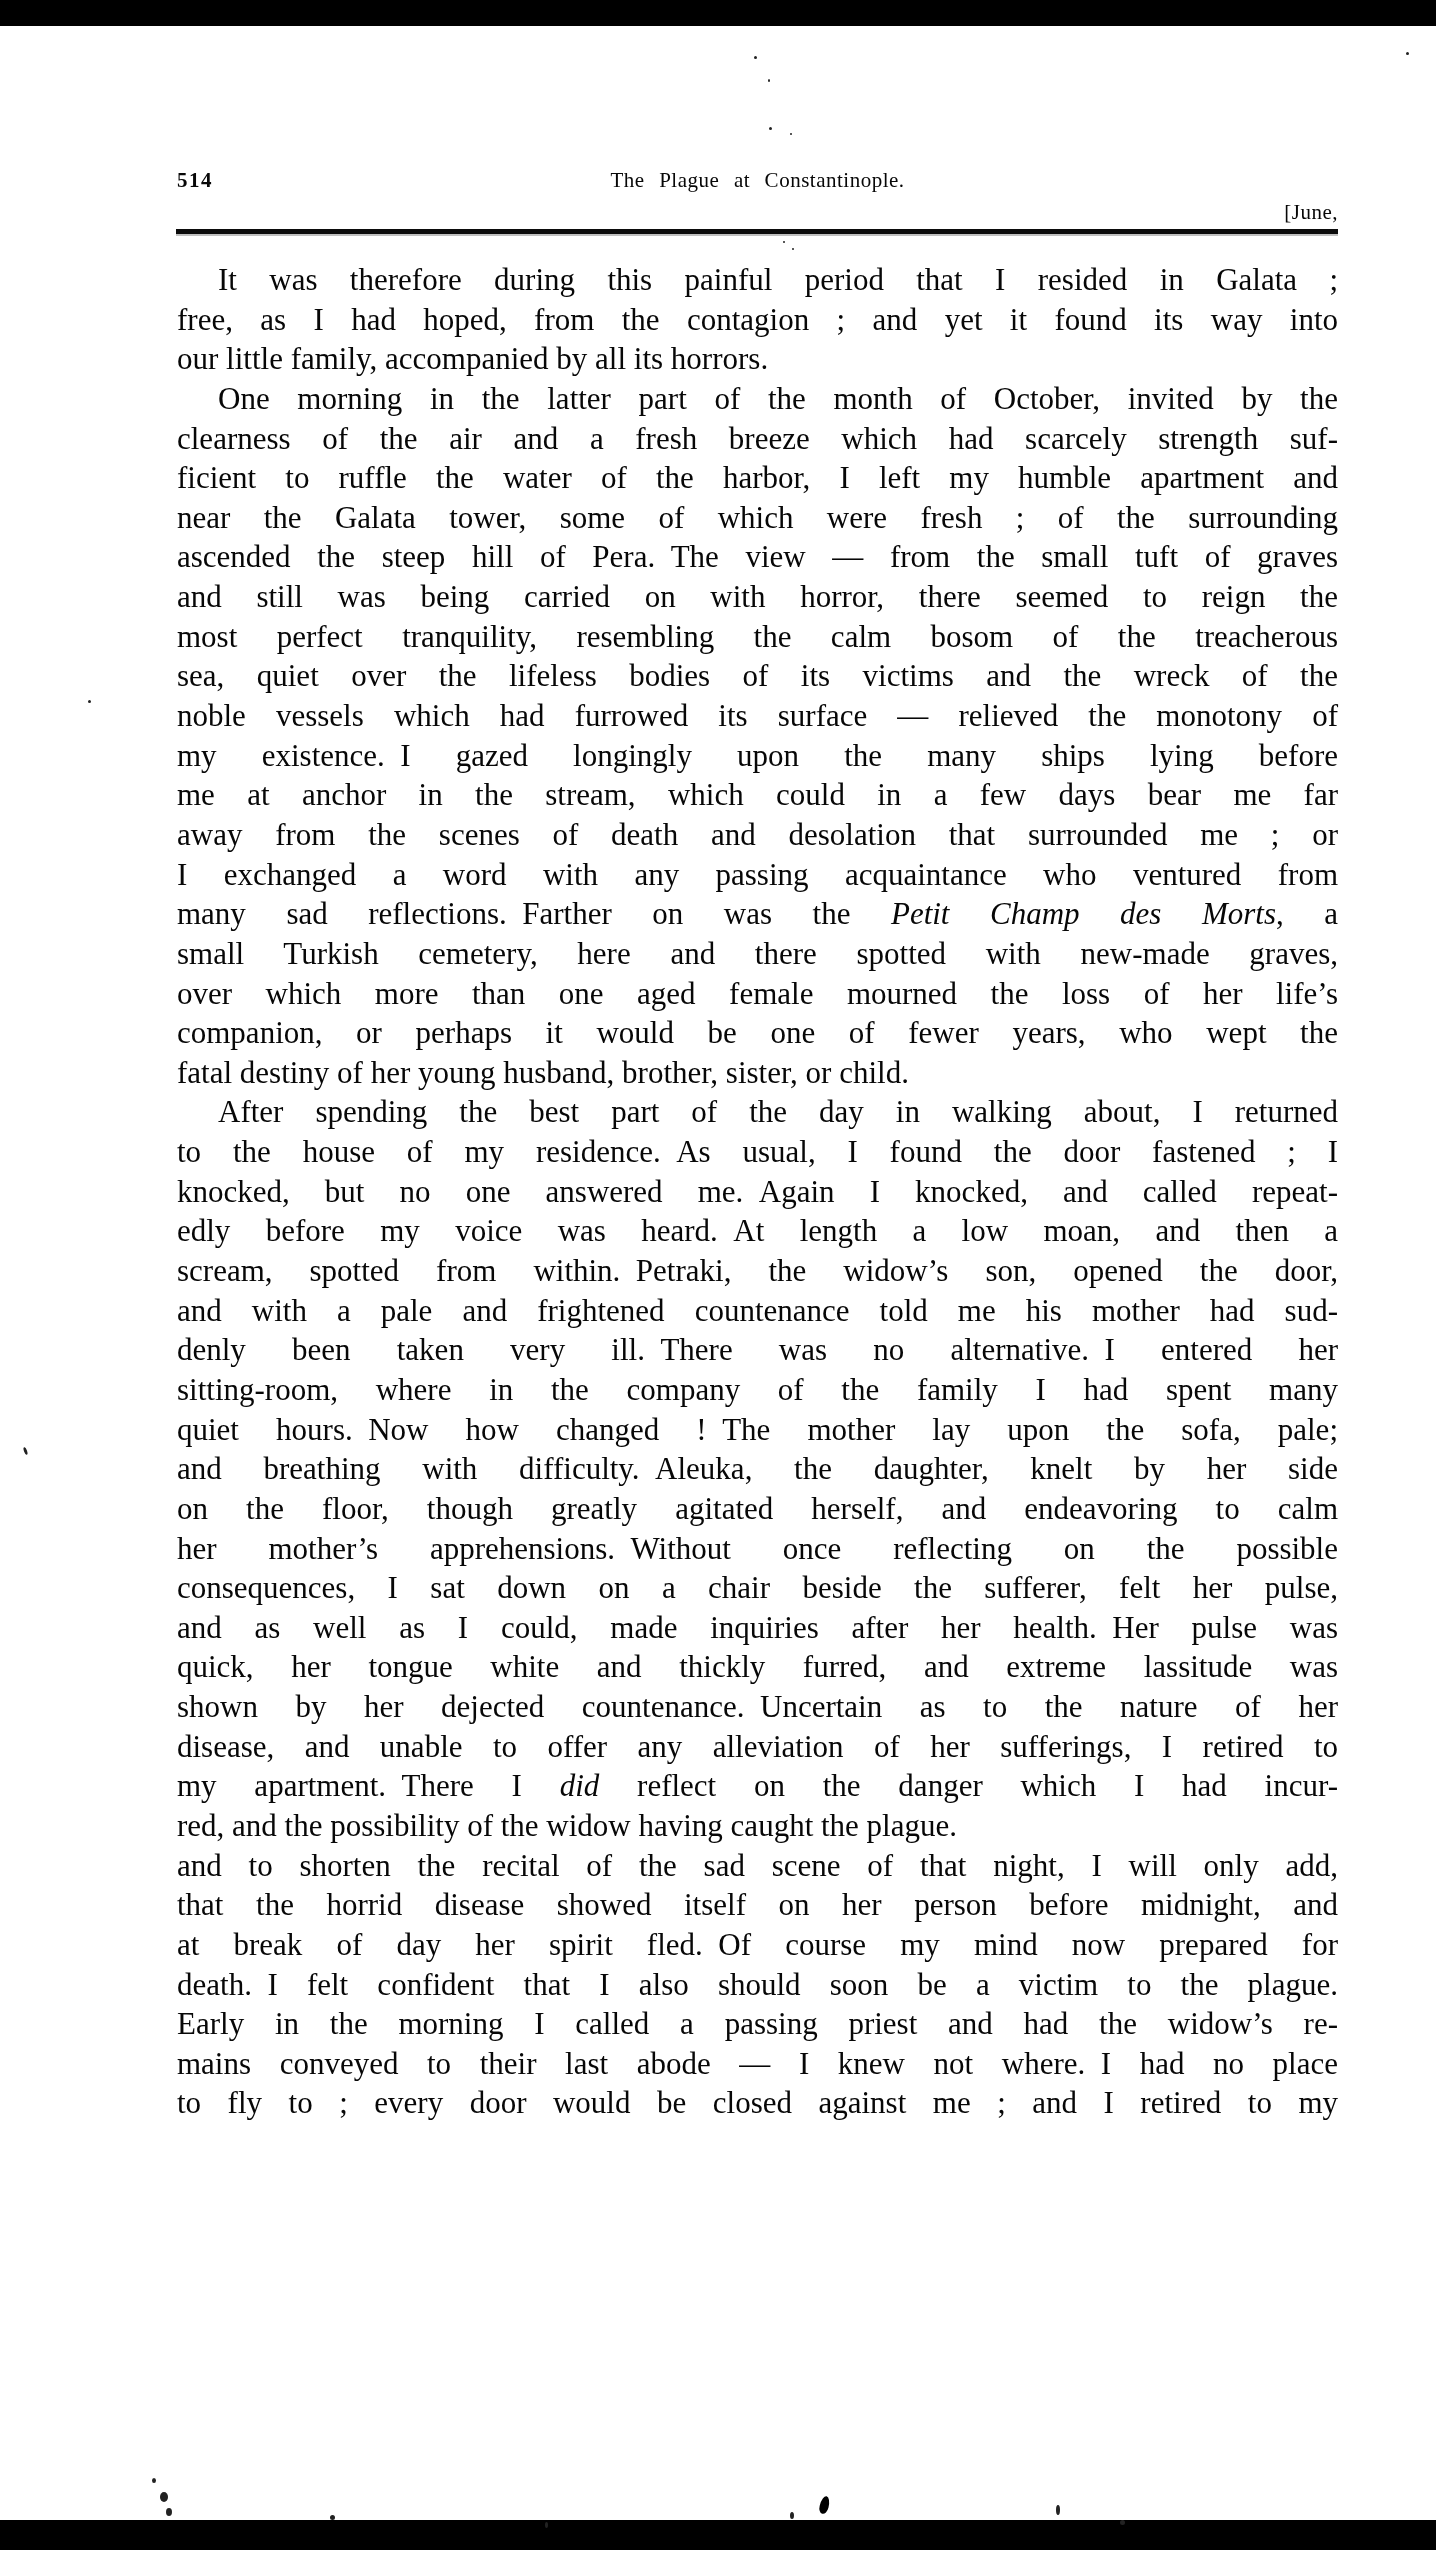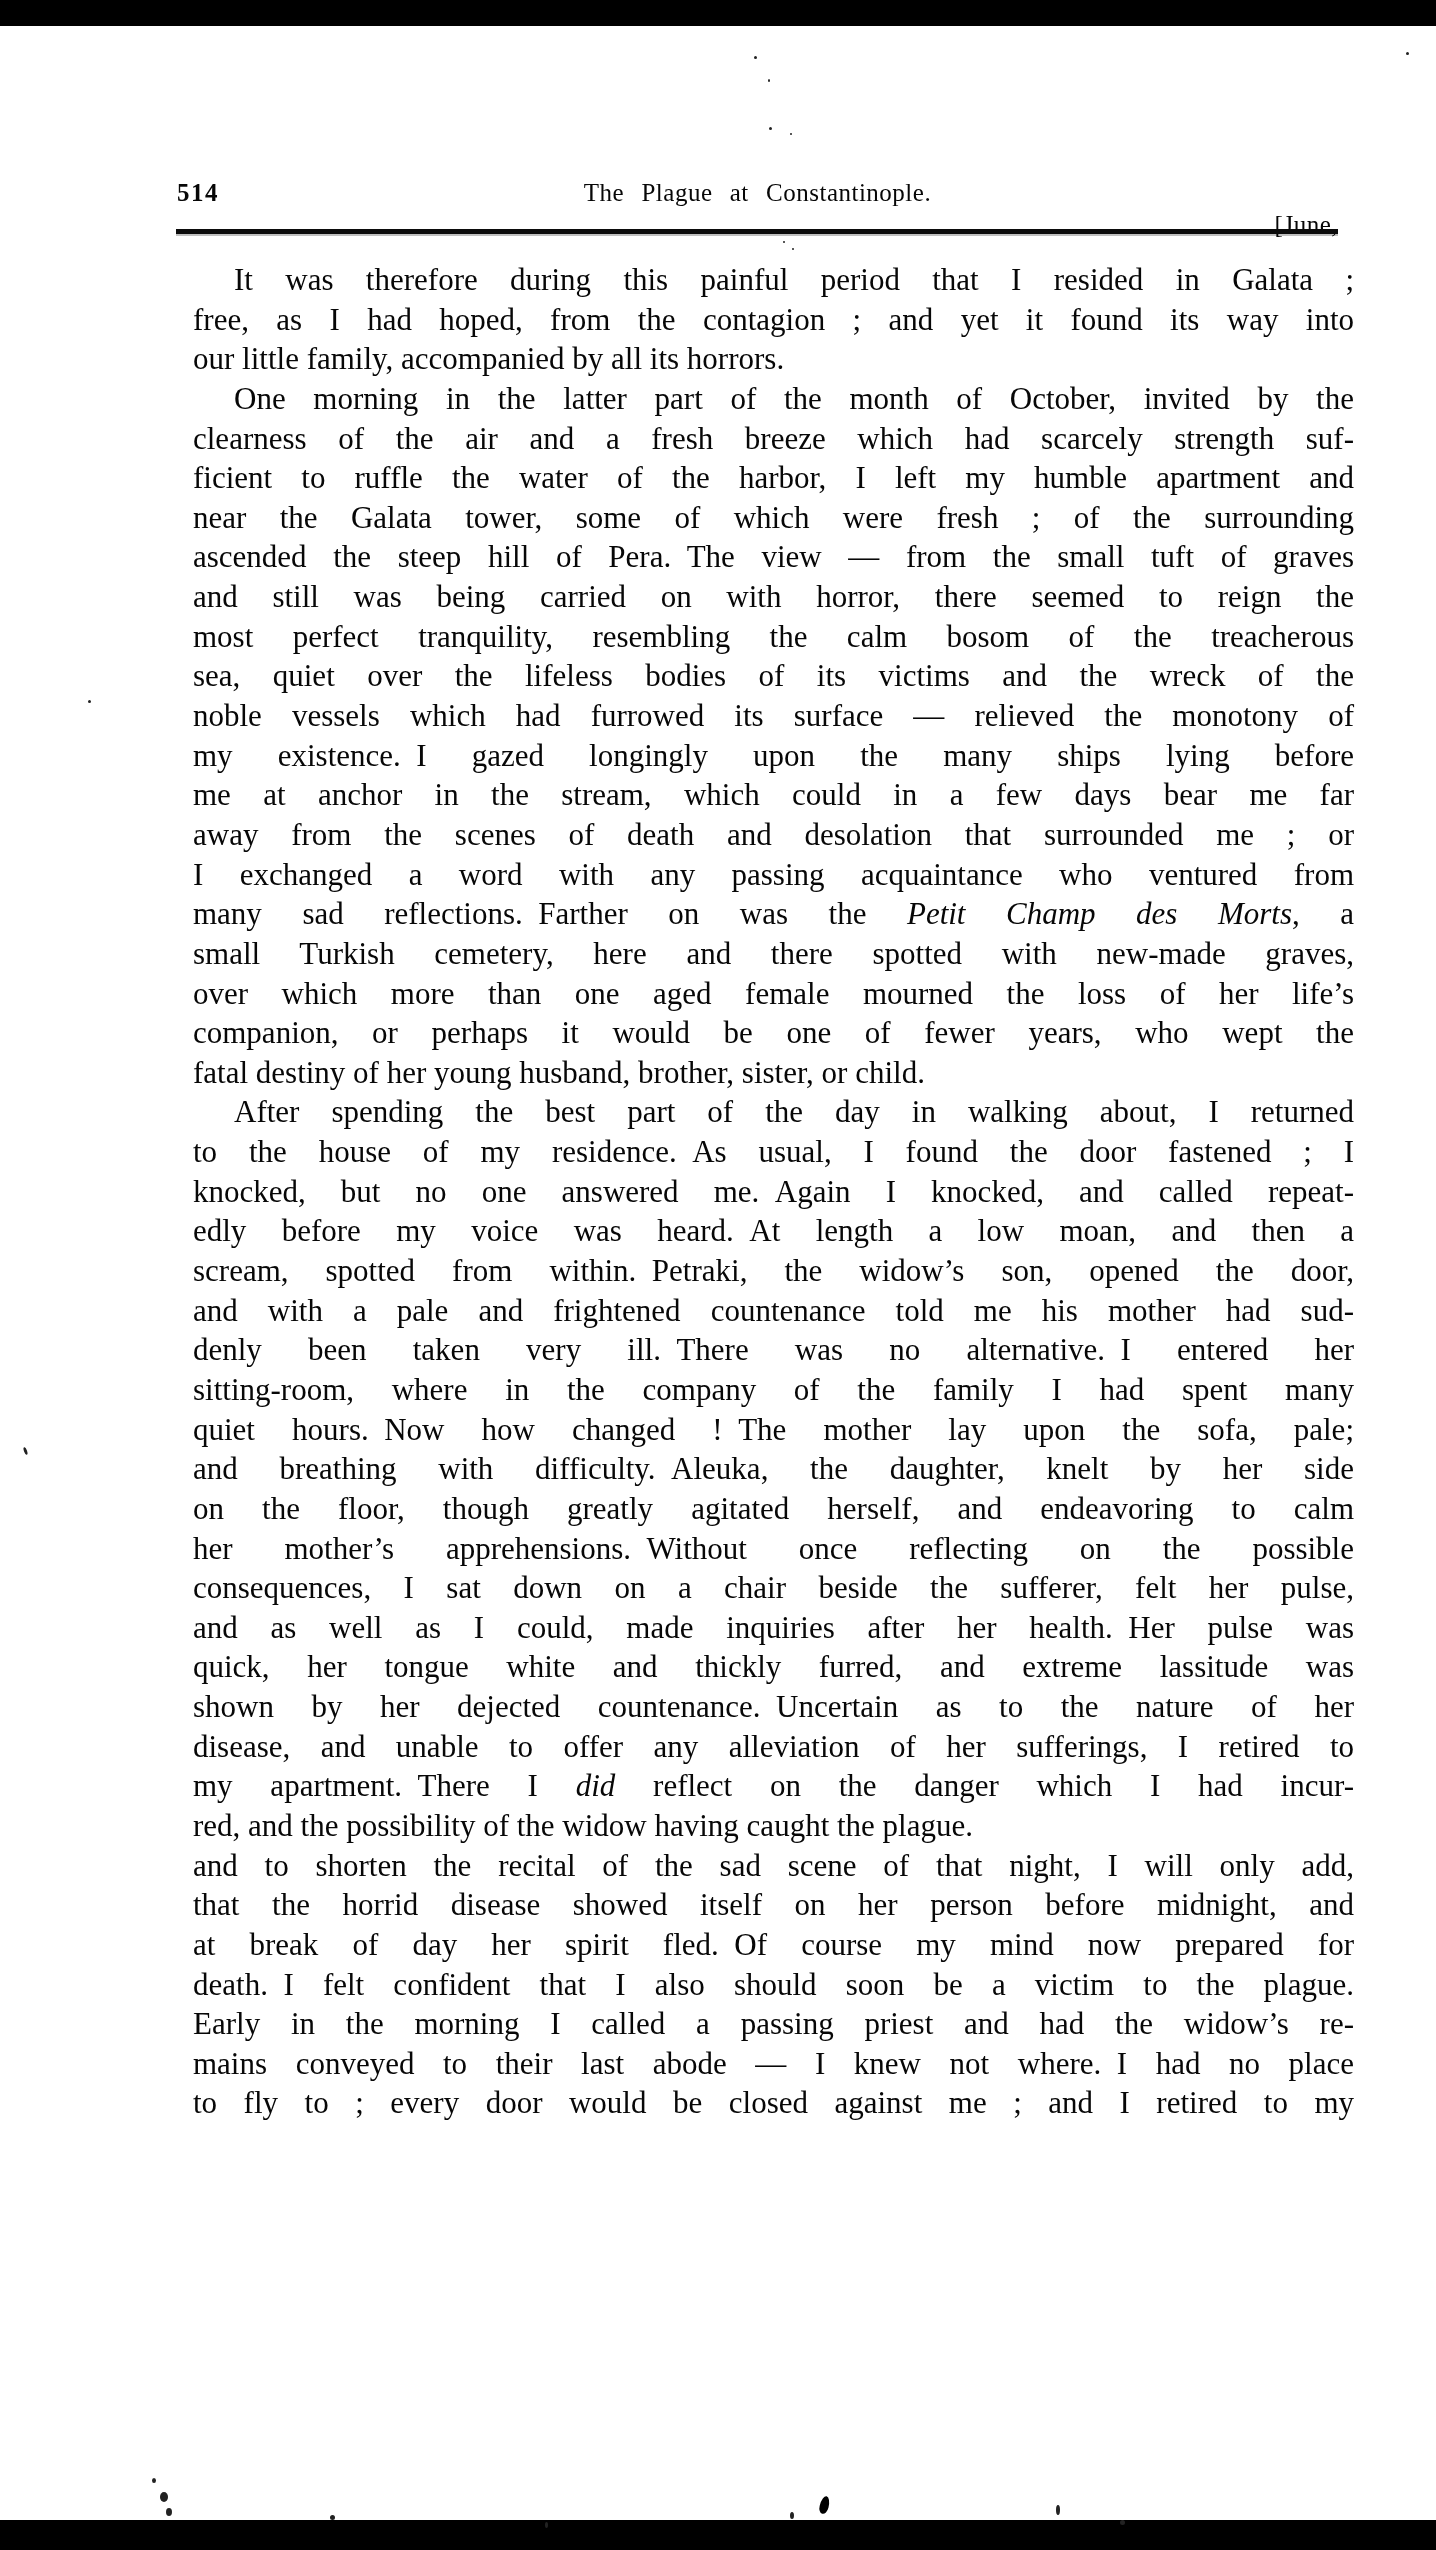--- a/index.html
+++ b/index.html
@@ -18,33 +18,32 @@
     position:absolute; bottom:0; left:0; width:1436px; height:30px; background:#000;
     clip-path: polygon(0 14,40 18,90 12,140 20,190 10,240 16,300 19,360 13,420 17,480 12,540 18,600 14,660 19,720 12,780 17,840 13,900 18,960 11,1020 16,1080 9,1140 15,1200 18,1260 12,1320 16,1380 10,1436 14,1436 30,0 30);
   }
   .speck { position:absolute; background:#222; border-radius:50%; }
   .blob-comma {
     position:absolute; width:9px; height:18px; background:#000;
     border-radius:50% 50% 50% 50% / 60% 60% 40% 40%;
     transform:rotate(14deg);
   }
   
-  .header { position:absolute; top:179px; left:177px; width:1161px; height:42px; font-size:25px; }
+  .header { position:absolute; top:168px; left:177px; width:1161px; height:42px; font-size:21px; }
   .page-number { position:absolute; left:0; top:0; letter-spacing:1.5px; font-weight:bold; }
   .running-title {
     position:absolute; left:0; right:0; top:0; text-align:center;
     word-spacing:0.42em; letter-spacing:0.5px;
   }
   .issue-label { position:absolute; right:0; top:0; letter-spacing:0.5px;margin-top:32px; }
   .rule { position:absolute; top:229px; left:176px; width:1162px; height:5px; background:#0b0b0b; box-shadow:0 2px 0 rgba(0,0,0,0.25); }
   
   .page-body {
     position:absolute; top:260px; left:177px; width:1161px;
     font-size:31px;
-    margin-left:16px;
   }
   .line {
     height:39.65px; line-height:39.65px;
     text-align:justify; text-align-last:justify; text-justify:inter-word;
     overflow:visible; white-space:nowrap;
   }
   .line.first { text-indent:41px; }
   .line.no-justify { text-align-last:left; }
 </style>
 </head>

